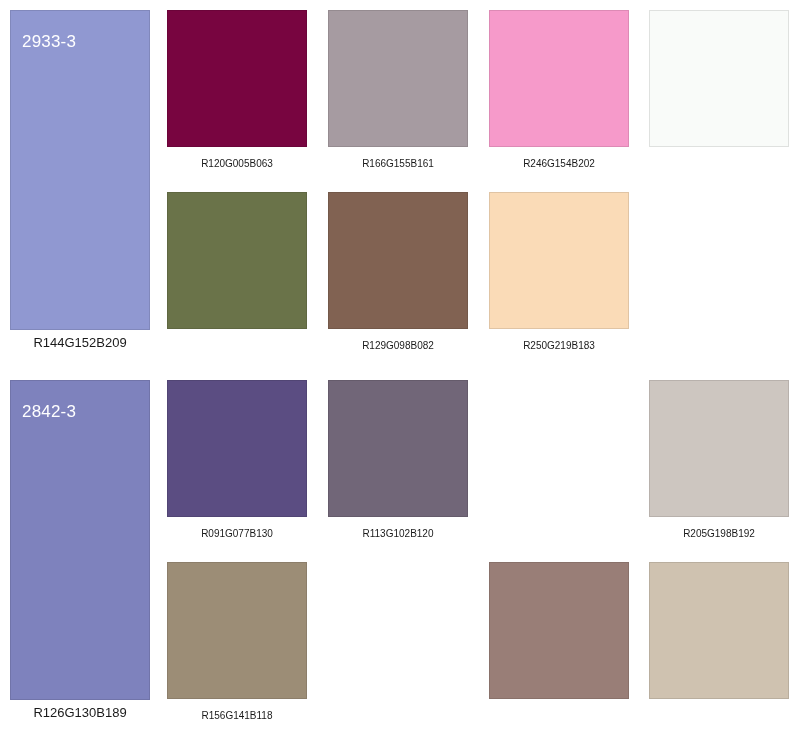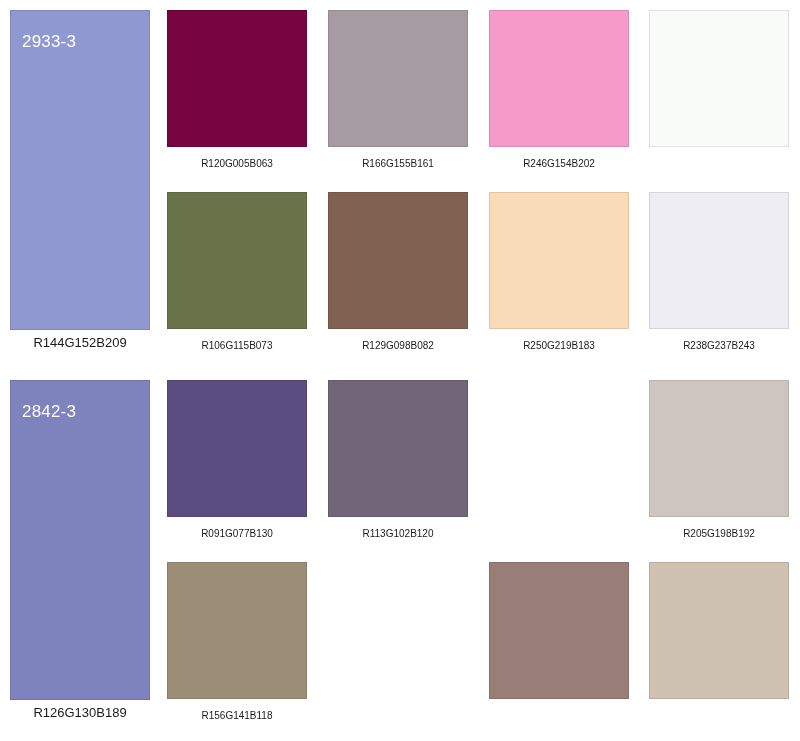--- a/index.html
+++ b/index.html
@@ -128,37 +128,32 @@
         <div class="chip" style="background: rgb(246, 154, 202);"></div>
         <div class="chip-label">R246G154B202</div>
       </div>
 
       <div class="cell c3 r0">
         <div class="chip" style="background: rgb(249, 251, 249);"></div>
       </div>
 
       <div class="cell c0 r1">
         <div class="chip" style="background: rgb(106, 115, 73);"></div>
-        <div class="chip-label">R106G115B073</div>
       </div>
 
       <div class="cell c1 r1">
         <div class="chip" style="background: rgb(129, 98, 82);"></div>
         <div class="chip-label">R129G098B082</div>
       </div>
 
       <div class="cell c2 r1">
         <div class="chip" style="background: rgb(250, 219, 183);"></div>
         <div class="chip-label">R250G219B183</div>
       </div>
 
-      <div class="cell c3 r1">
-        <div class="chip" style="background: rgb(238, 237, 243);"></div>
-        <div class="chip-label">R238G237B243</div>
-      </div>
 
     </div>
   </section>
 
   <section class="palette sec-1">
 
     <div class="hero" style="background: rgb(126, 130, 189);">
       <span class="hero-title" style="color: rgb(255, 255, 255);">2842-3</span>
     </div>
     <div class="hero-label">R126G130B189</div>

